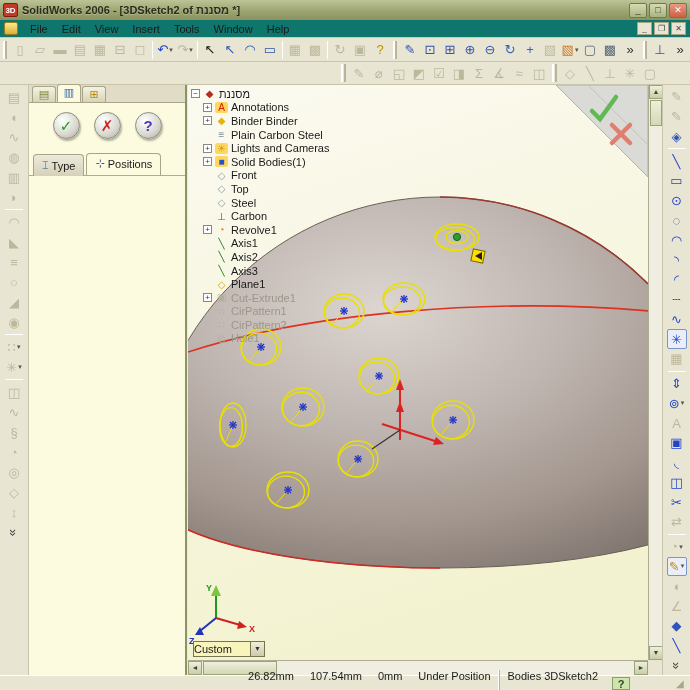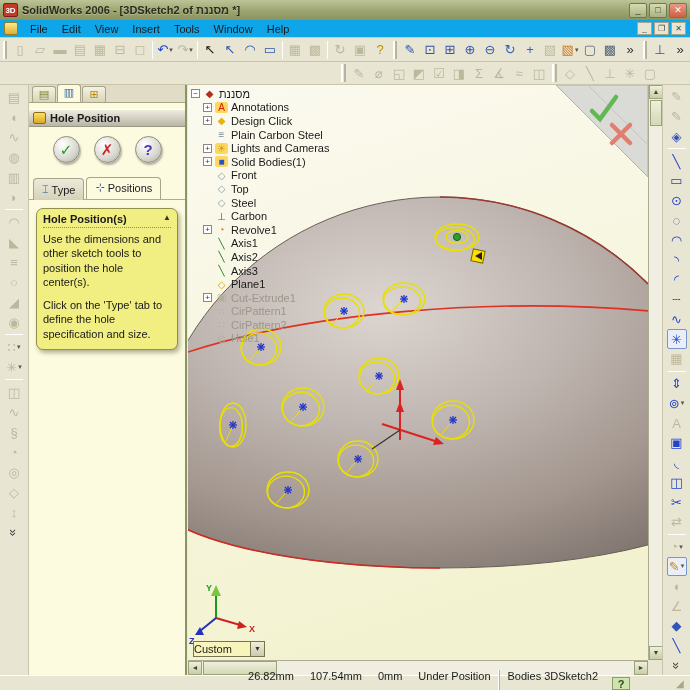--- a/index.html
+++ b/index.html
@@ -11,21 +11,21 @@
   #titlebar{position:absolute;left:0;top:0;width:690px;height:20px;
     background:linear-gradient(#bcc397,#9aa36e 60%,#8a9360);display:flex;align-items:center;padding:0 3px;}
   #titlebar .logo{width:15px;height:14px;background:#c23b2a;border:1px solid #7c1f12;border-radius:2px;
     color:#fff;font-size:8px;font-weight:bold;text-align:center;line-height:13px;margin-right:4px;}
   #titlebar .t{font-weight:bold;font-size:11px;color:#2c2c1c;text-shadow:0 1px 0 rgba(255,255,255,.25);flex:1;
     white-space:nowrap;overflow:hidden;}
   .winbtn{width:18px;height:15px;margin-left:2px;border:1px solid #6f7850;border-radius:2px;
     background:linear-gradient(#d6dbb4,#aab37e);font-size:9px;line-height:13px;text-align:center;color:#333;}
   .winbtn.close{background:linear-gradient(#e89a84,#cf5f45);color:#fff;font-weight:bold;}
   
-  #menubar{position:absolute;left:0;top:20px;width:690px;height:18px;background:#0ea5e9;
+  #menubar{position:absolute;left:0;top:20px;width:690px;height:18px;background:#0f766e;
     border-bottom:1px solid #cfcbb0;display:flex;align-items:center;padding:0 2px;}
   #menubar .doc-ic{width:14px;height:13px;background:linear-gradient(#ffe98a,#d9b13a);border:1px solid #9a7d20;
     margin:0 5px 0 2px;border-radius:2px;}
   .menu-item{padding:2px 7px;cursor:default;}
   #menubar .spacer{flex:1;}
   .childbtn{width:15px;height:13px;margin-right:2px;border:1px solid #a8a488;background:#e8e5d2;
     font-size:8px;line-height:11px;text-align:center;color:#444;}
   
   .tbrow{position:absolute;left:0;width:690px;background:#e8e5d2;display:flex;align-items:center;
     border-bottom:1px solid #c9c5aa;}
@@ -358,52 +358,40 @@
         <span class="rot90" style="color: rgb(51, 51, 51);">»</span>
       </div>
     </div>
 
   <div id="panel">
     <div id="pm-tabs">
         <div class="pm-toptab"><span style="color: rgb(122, 138, 58);">▤</span></div>
         <div class="pm-toptab sel"><span style="color: rgb(51, 102, 170);">▥</span></div>
         <div class="pm-toptab"><span style="color: rgb(187, 138, 0);">⊞</span></div>
       </div>
-    <div id="pm-header">
-      <div class="ic"></div>
-      <span>Hole Position</span>
-    </div>
     <div id="pm-buttons">
       <div class="roundbtn">
           <span style="color:#1a9a1a">✓</span>
         </div>
       <div class="roundbtn">
           <span style="color:#cc2222">✗</span>
         </div>
       <div class="roundbtn">
           <span style="color:#5533bb">?</span>
         </div>
     </div>
     <div id="tabstrip">
       <div class="pm-tab">
         <span class="tic">⌶</span>
         <span>Type</span>
       </div>
       <div class="pm-tab sel">
         <span class="tic">⊹</span>
         <span>Positions</span>
       </div>
-    </div>
-    <div id="msgbox">
-      <div class="hd">
-        <span class="t">Hole Position(s)</span>
-        <span style="font-size:8px;color:#333;">▲</span>
-      </div>
-      <p>Use the dimensions and other sketch tools to position the hole center(s).</p>
-      <p>Click on the 'Type' tab to define the hole specification and size.</p>
     </div>
   </div>
 
   <div id="viewport">
     <svg id="gfx" viewBox="0 0 460 575" width="460" height="575">
       <defs>
         <radialGradient id="dg" cx="40%" cy="30%" r="80%">
           <stop offset="0" stop-color="#dcd5d0"></stop>
             <stop offset="0.4" stop-color="#c0b6b1"></stop>
           <stop offset="0.72" stop-color="#a3978f"></stop>
@@ -549,21 +537,21 @@
           <span>מסננת</span>
         </div>
         <div class="trow indent">
           <span class="ebox">+</span>
           <span class="tic" style="color: rgb(204, 34, 0); background: rgb(255, 215, 94); border-radius: 2px;">A</span>
           <span>Annotations</span>
         </div>
         <div class="trow indent">
           <span class="ebox">+</span>
           <span class="tic" style="color: rgb(232, 180, 0);">◆</span>
-          <span>Design Click</span>
+          <span>Binder Binder</span>
         </div>
         <div class="trow indent">
           <span class="noebox"></span>
           <span class="tic" style="color: rgb(122, 138, 153);">≡</span>
           <span>Plain Carbon Steel</span>
         </div>
         <div class="trow indent">
           <span class="ebox">+</span>
           <span class="tic" style="color: rgb(202, 160, 22); background: rgb(255, 215, 94); border-radius: 2px;">☀</span>
           <span>Lights and Cameras</span>

